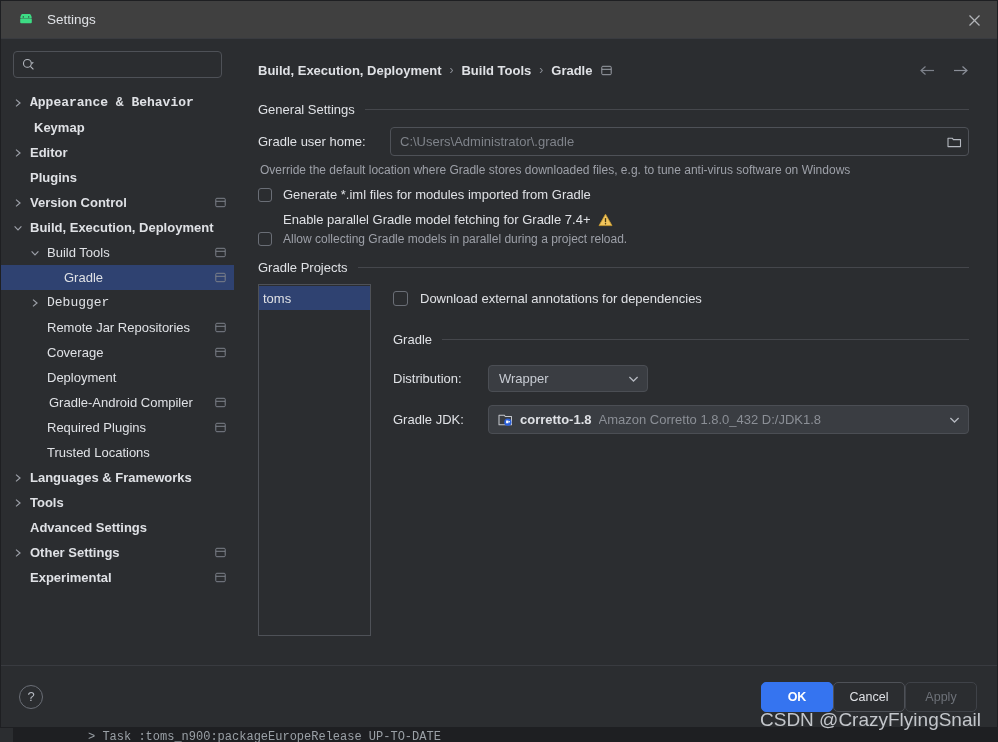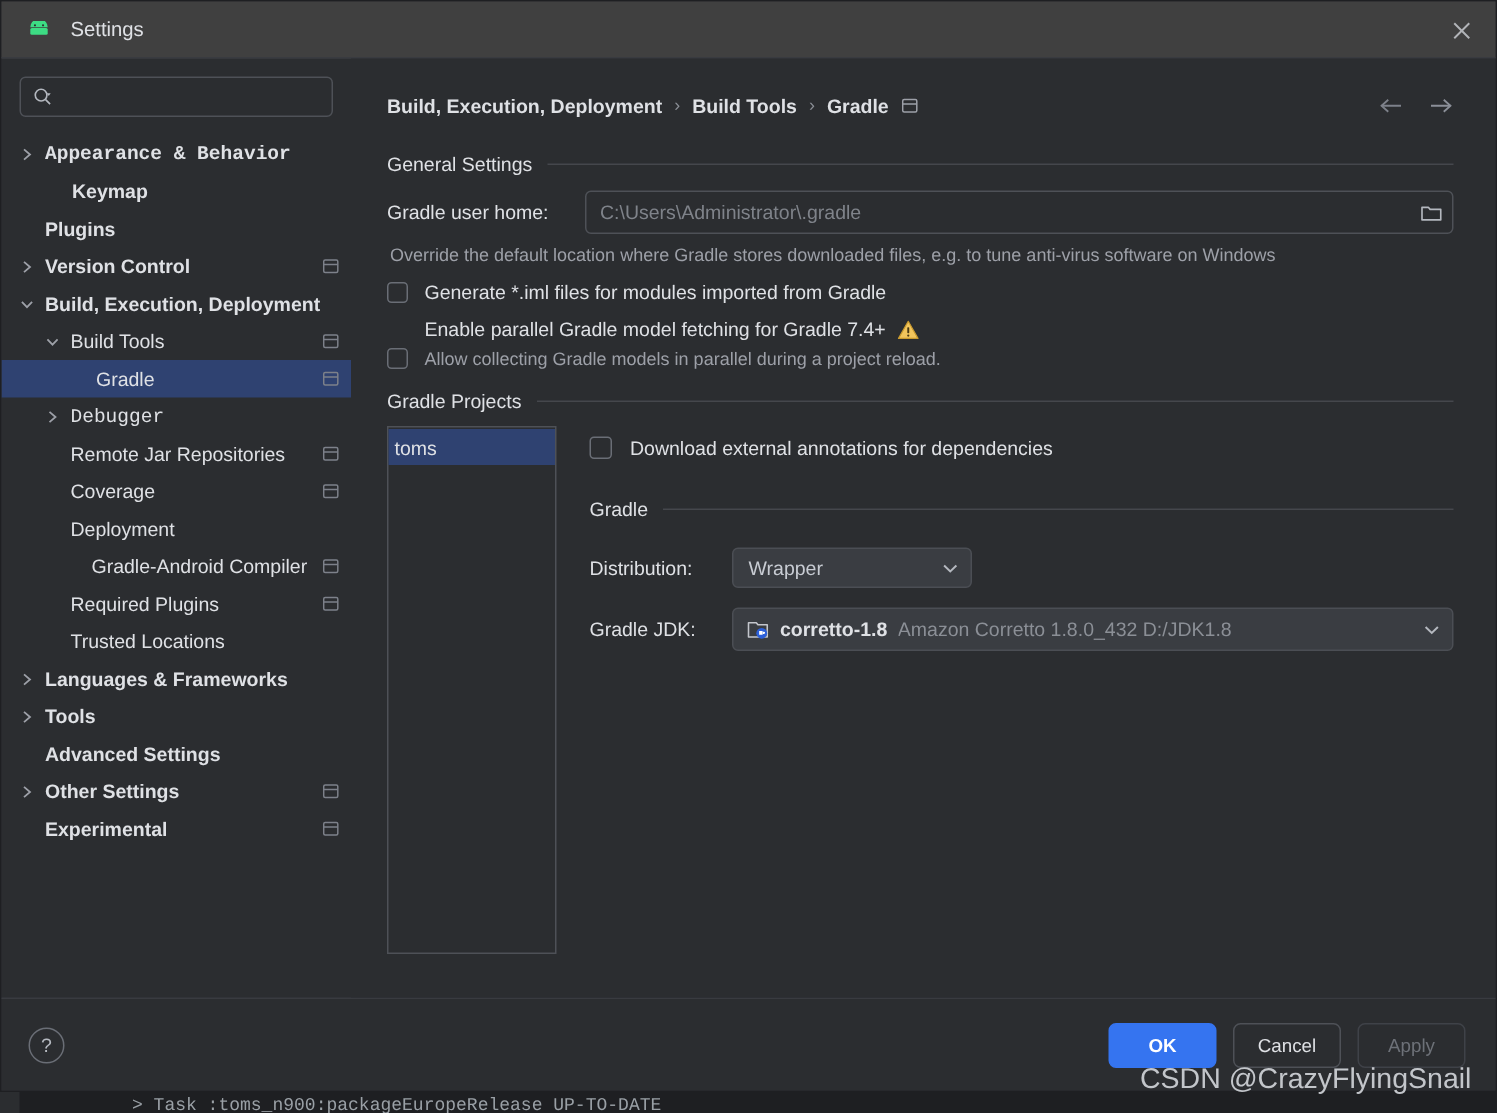--- a/index.html
+++ b/index.html
@@ -205,21 +205,21 @@
     display: flex; align-items: center;
     padding: 0 20px 0 18px;
     background: #2b2d30;
   }
   #help-btn {
     width: 24px; height: 24px; border-radius: 50%;
     border: 1px solid #6a6e76; color: #b6bac1;
     display: flex; align-items: center; justify-content: center;
     font-size: 13px; cursor: pointer;
   }
-  #footer-buttons { margin-left: auto; display: flex; gap: 11px; }
+  #footer-buttons { margin-left: auto; display: flex; }
   .dlg-btn {
     min-width: 72px; height: 30px; border-radius: 5px;
     font-size: 12.5px; font-family: inherit;
     display: flex; align-items: center; justify-content: center;
     cursor: pointer; padding: 0 14px;
   }
   #ok-button { background: #3574f0; color: #ffffff; border: 1px solid #3574f0; font-weight: bold; }
   #cancel-button { background: #2b2d30; color: #dfe1e5; border: 1px solid #4e5157; }
   #apply-button { background: #2b2d30; color: #6d7178; border: 1px solid #3f4248; cursor: default; }
 
@@ -282,34 +282,42 @@
       </div>
       <div id="tree">
           <div class="tree-row bold" style="padding-left: 10px; font-family: Liberation Mono, monospace;">
             <span class="arrow">
               <svg width="8" height="10" viewBox="0 0 8 10">
                 <polyline points="2,1.6 6,5 2,8.4" fill="none" stroke="#9da0a8" stroke-width="1.2"></polyline>
               </svg>
             </span>
             <span class="tw-label" style="margin-left: 5px;">Appearance &amp; Behavior</span>
           </div>
-          <div class="tree-row bold" style="padding-left: 28px;">
+          <div class="tree-row bold" style="padding-left: 14px;">
             <span class="arrow"></span>
             <span class="tw-label" style="margin-left: 5px;">Keymap</span>
-          </div>
-          <div class="tree-row bold" style="padding-left: 10px;">
-            <span class="arrow"></span>
-            <span class="tw-label" style="margin-left: 5px;">Plugins</span>
           </div>
           <div class="tree-row bold" style="padding-left: 10px;">
             <span class="arrow">
               <svg width="8" height="10" viewBox="0 0 8 10">
                 <polyline points="2,1.6 6,5 2,8.4" fill="none" stroke="#9da0a8" stroke-width="1.2"></polyline>
               </svg>
             </span>
+            <span class="tw-label" style="margin-left: 5px;">Editor</span>
+          </div>
+          <div class="tree-row bold" style="padding-left: 10px;">
+            <span class="arrow"></span>
+            <span class="tw-label" style="margin-left: 5px;">Plugins</span>
+          </div>
+          <div class="tree-row bold" style="padding-left: 10px;">
+            <span class="arrow">
+              <svg width="8" height="10" viewBox="0 0 8 10">
+                <polyline points="2,1.6 6,5 2,8.4" fill="none" stroke="#9da0a8" stroke-width="1.2"></polyline>
+              </svg>
+            </span>
             <span class="tw-label" style="margin-left: 5px;">Version Control</span>
             <span class="endbox">
               <svg width="11" height="11" viewBox="0 0 11 11">
                 <rect x="0.8" y="1.3" width="9.4" height="8.4" rx="1" fill="none" stroke="#7d818a" stroke-width="1"></rect>
                 <line x1="0.8" y1="4.3" x2="10.2" y2="4.3" stroke="#7d818a" stroke-width="1"></line>
               </svg>
             </span>
           </div>
           <div class="tree-row bold" style="padding-left: 10px;">
             <span class="arrow">
@@ -368,21 +376,21 @@
               <svg width="11" height="11" viewBox="0 0 11 11">
                 <rect x="0.8" y="1.3" width="9.4" height="8.4" rx="1" fill="none" stroke="#7d818a" stroke-width="1"></rect>
                 <line x1="0.8" y1="4.3" x2="10.2" y2="4.3" stroke="#7d818a" stroke-width="1"></line>
               </svg>
             </span>
           </div>
           <div class="tree-row" style="padding-left: 27px;">
             <span class="arrow"></span>
             <span class="tw-label" style="margin-left: 5px;">Deployment</span>
           </div>
-          <div class="tree-row" style="padding-left: 41px;">
+          <div class="tree-row" style="padding-left: 29px;">
             <span class="arrow"></span>
             <span class="tw-label" style="margin-left: 5px;">Gradle-Android Compiler</span>
             <span class="endbox">
               <svg width="11" height="11" viewBox="0 0 11 11">
                 <rect x="0.8" y="1.3" width="9.4" height="8.4" rx="1" fill="none" stroke="#7d818a" stroke-width="1"></rect>
                 <line x1="0.8" y1="4.3" x2="10.2" y2="4.3" stroke="#7d818a" stroke-width="1"></line>
               </svg>
             </span>
           </div>
           <div class="tree-row" style="padding-left: 27px;">

